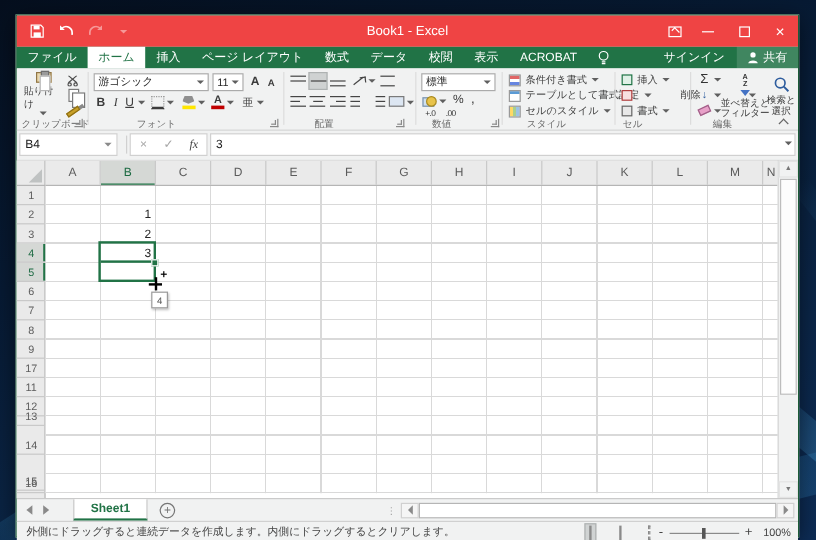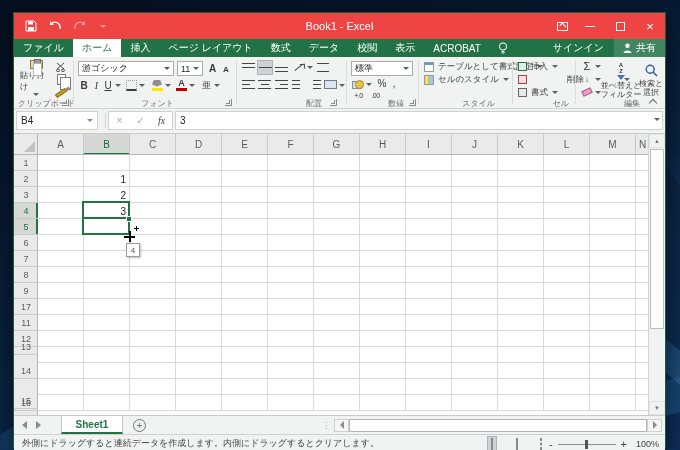--- a/index.html
+++ b/index.html
@@ -48,21 +48,21 @@
   .tellme { display:flex; align-items:center; gap:5px; padding:0 8px; white-space:nowrap; }
   .acct { position:absolute; right:0; top:0; height:18px; display:flex; align-items:center; }
   .signin { padding:0 10px; }
   .share { display:flex; align-items:center; gap:4px; padding:0 9px; height:18px;
            background:rgba(255,255,255,.14); }
 
   
   .ribbon { height:52px; background:#f1f2f2; border-bottom:1px solid #d2d2d2; position:relative;
             flex:none; font-size:9px; color:#3b3b3b; }
   .grp-sep { position:absolute; top:3px; bottom:4px; width:1px; background:#dcdcdc; }
-  .grp-label { position:absolute; top:41px; font-size:8px; color:#6a6a6a; text-align:right; white-space:nowrap; }
+  .grp-label { position:absolute; top:41px; font-size:8px; color:#6a6a6a; text-align:left; white-space:nowrap; }
   .launcher { position:absolute; top:42px; width:7px; height:7px;
               border-right:1px solid #8a8a8a; border-bottom:1px solid #8a8a8a; }
   .launcher:after { content:""; position:absolute; right:1px; bottom:1px; width:3px; height:3px;
               border-right:1px solid #8a8a8a; border-bottom:1px solid #8a8a8a; }
   .dd { width:0; height:0; border-left:3px solid transparent; border-right:3px solid transparent;
         border-top:3px solid #5f5f5f; display:inline-block; flex:none; }
   .rbtn { position:absolute; display:flex; align-items:center; justify-content:center; }
   .combo { position:absolute; background:#fff; border:1px solid #ababab; display:flex;
            align-items:center; padding:0 3px; font-size:9px; color:#262626; }
   .combo .dd { margin-left:auto; }
@@ -464,20 +464,25 @@
     </div>
     <div class="rbtn" style="left:354px;top:34px;width:15px;height:9px">
       <span class="dec-txt">.00</span>
     </div>
     <div class="grp-label" style="left:346px;width:44px">数値</div>
     <div class="launcher" style="left:395px"></div>
     <div class="grp-sep" style="left:404px"></div>
 
     <div id="styles-stack" style="position:absolute;left:410px;top:3px">
         <div class="stack-btn" style="height: 13px; font-size: 8.5px;">
+          <span class="cf-ic"></span>
+          <span>条件付き書式</span>
+          <span class="dd"></span>
+        </div>
+        <div class="stack-btn" style="height: 13px; font-size: 8.5px;">
           <span class="tbl-ic"></span>
           <span>テーブルとして書式設定</span>
           <span class="dd"></span>
         </div>
         <div class="stack-btn" style="height: 13px; font-size: 8.5px;">
           <span class="cs-ic"></span>
           <span>セルのスタイル</span>
           <span class="dd"></span>
         </div>
       </div>

